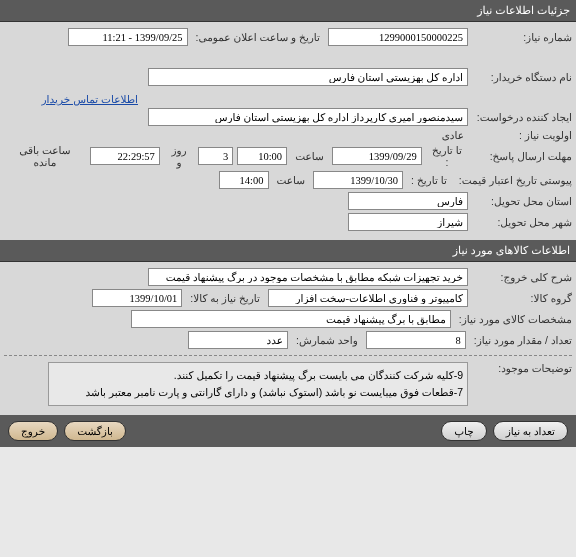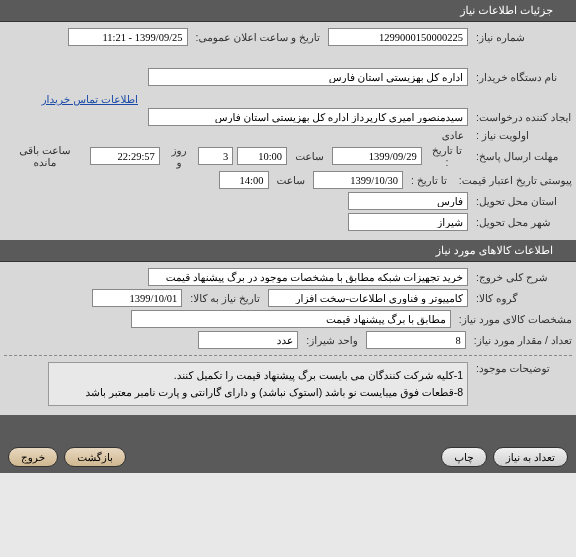--- a/index.html
+++ b/index.html
@@ -6,38 +6,38 @@
 body {
   font-family: Tahoma, Arial, sans-serif;
   font-size: 11px;
   background: #e8e8e8;
   direction: rtl;
   width: 576px;
 }
 .section-header {
   background: #5a5a5a;
   color: #fff;
-  padding: 4px 23px;
+  padding: 4px 6px;
   font-size: 11px;
   border-bottom: 1px solid #333;
 }
 .form-area {
   background: #d8d8d8;
   padding: 6px 4px;
 }
 .row {
   display: flex;
   align-items: center;
   margin-bottom: 3px;
   gap: 4px;
 }
 .label {
   color: #333;
   min-width: 100px;
-  text-align: left;
+  text-align: right;
   font-size: 10.5px;
   padding-left: 4px;
 }
 .label-sm {
   color: #333;
   font-size: 10.5px;
   padding: 0 4px;
   text-align: center;
 }
 input[type="text"] {
@@ -86,21 +86,20 @@
   align-items: center;
 }
 .btn {
   border: 1px solid #333;
   background: linear-gradient(#f0f0f0,#d0d0d0);
   padding: 3px 12px;
   font-family: Tahoma;
   font-size: 10.5px;
   cursor: pointer;
   border-radius: 10px;
-  margin-top: 26px;
 }
 .btn-alt {
   background: linear-gradient(#e8d8c0,#d0b890);
 }
 .spacer { flex: 1; }
 .divider {
   border-top: 1px dashed #888;
   margin: 6px 0;
 }
 </style>
@@ -183,31 +182,31 @@
   </div>
 
   <div class="row">
     <span class="label">مشخصات کالای مورد نیاز:</span>
     <input type="text" class="w-long" value="مطابق با برگ پیشنهاد قیمت" style="">
   </div>
 
   <div class="row">
     <span class="label">تعداد / مقدار مورد نیاز:</span>
     <input type="text" class="w-100" value="8" style="">
-    <span class="label-sm">واحد شیراز:</span>
+    <span class="label-sm">واحد شمارش:</span>
     <input type="text" class="w-100" value="عدد" style="">
   </div>
 
   <div class="divider"></div>
 
   <div class="row" style="align-items:flex-start">
     <span class="label">توضیحات موجود:</span>
     <div class="note-block">
-      <div>1-کلیه شرکت کنندگان می بایست برگ پیشنهاد قیمت را تکمیل کنند.</div>
-      <div>8-قطعات فوق میبایست نو باشد (استوک نباشد) و دارای گارانتی و پارت نامبر معتبر باشد</div>
+      <div>9-کلیه شرکت کنندگان می بایست برگ پیشنهاد قیمت را تکمیل کنند.</div>
+      <div>7-قطعات فوق میبایست نو باشد (استوک نباشد) و دارای گارانتی و پارت نامبر معتبر باشد</div>
     </div>
   </div>
 
 </div>
 
 <div class="button-bar">
   <button class="btn">تعداد به نیاز</button>
   <button class="btn">چاپ</button>
   <span class="spacer"></span>
   <button class="btn btn-alt">بازگشت</button>

